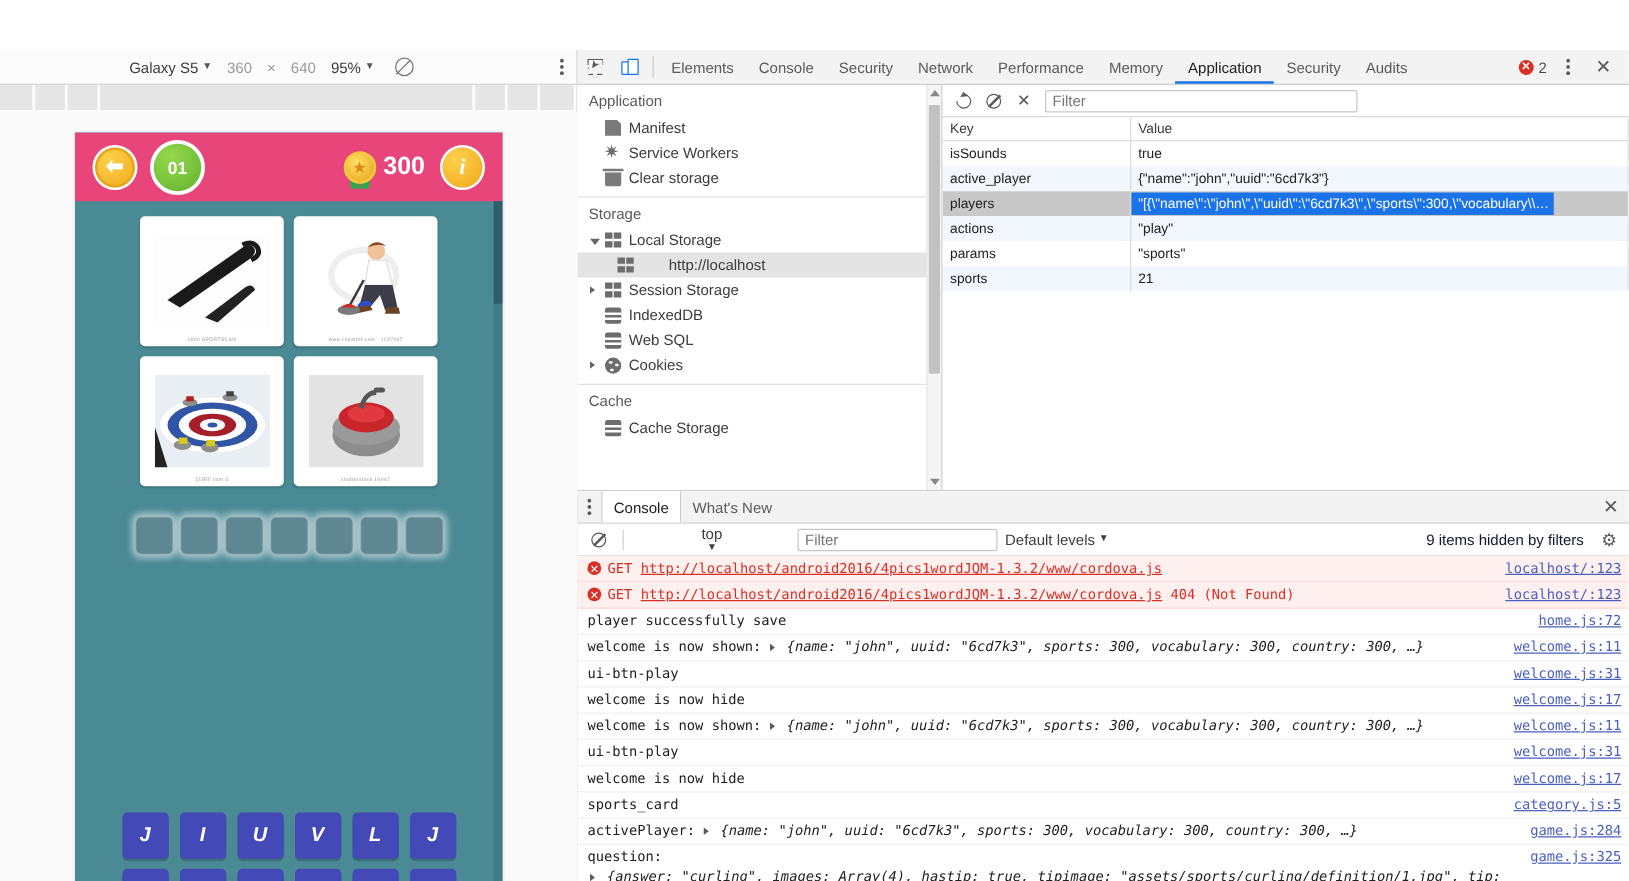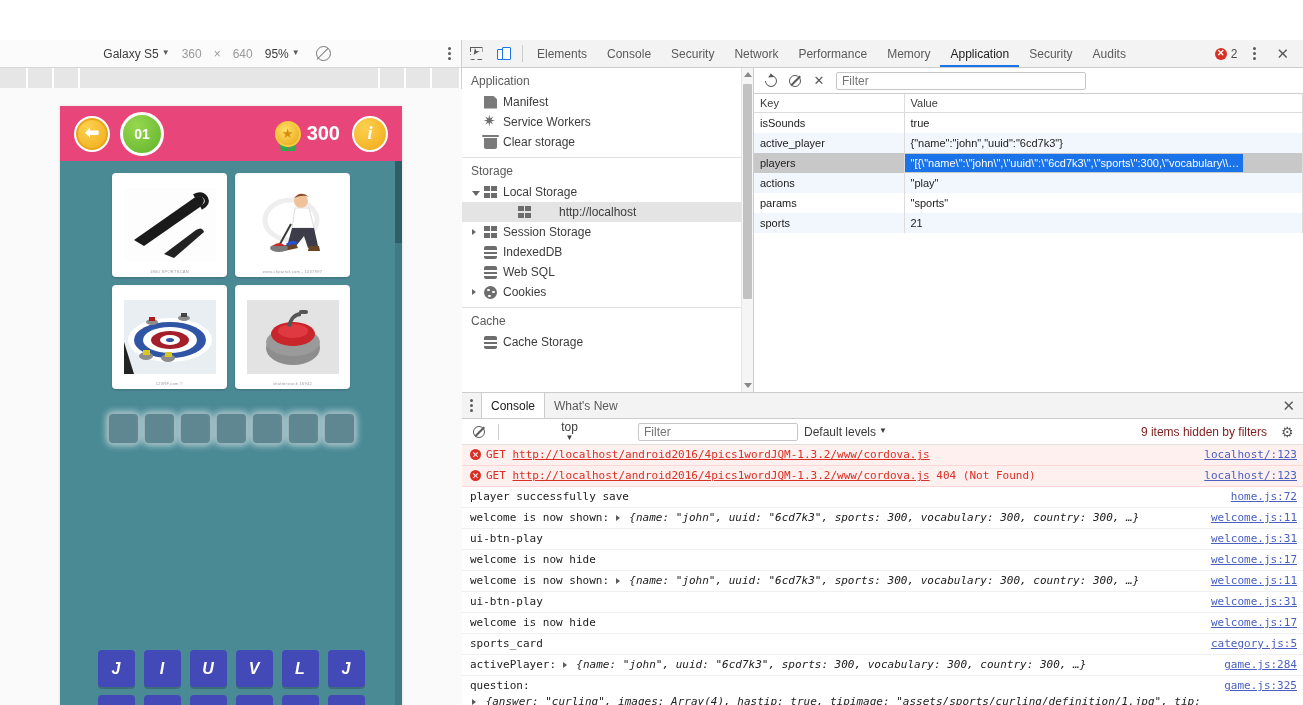--- a/index.html
+++ b/index.html
@@ -251,21 +251,21 @@
     font-size: 12px;
   }
   .sec-title {
     color: #5a5a5a; padding: 6px 9px 4px 9px; font-size: 12px;
   }
   .sec-div { height: 1px; background: #e0e0e0; margin: 5px 0 0 0; }
   .tree-item {
     display: flex; align-items: center; height: 20px;
     padding-left: 22px; color: #3c3c3c; cursor: pointer; gap: 6px;
   }
-  .tree-item.sub { padding-left: 56px; gap: 28px; }
+  .tree-item.sub { padding-left: 32px; gap: 28px; }
   .tree-item.selected { background: #e4e4e4; }
   .tw {
     position: absolute; width: 0; height: 0; margin-left: -12px;
     border-left: 4px solid #666; border-top: 3.5px solid transparent;
     border-bottom: 3.5px solid transparent;
   }
   .tw.open {
     border-left: 4px solid transparent; border-right: 4px solid transparent;
     border-top: 5px solid #666; border-bottom: none; margin-top: 2px;
   }
@@ -402,21 +402,21 @@
     display:flex; align-items:center; justify-content:space-between;
     width: 125px; padding: 0 4px; color:#3c3c3c;flex-direction:column;
   }
   #console-filter {
     width: 160px; height: 18px;
     border: 1px solid #c7c7c7; border-radius: 2px;
     padding: 0 5px; font-size: 12px; outline:none;
     font-family: "Liberation Sans", sans-serif;
   }
   .lvl { display:flex; align-items:center; gap:3px; color:#3c3c3c; }
-  .hidden-note { margin-left: auto; color: #7f1d1d; }
+  .hidden-note { margin-left: auto; color: #0f172a; }
   .gear-ico {
     width:14px; height:14px; margin-left:8px; margin-right:2px;
     position:relative; color:#5a5a5a; font-size:14px; line-height:1;
   }
   #console-body {
     flex: 1; overflow: hidden;
     font-family: "DejaVu Sans Mono", monospace;
     font-size: 11px;
   }
   .log-row {

